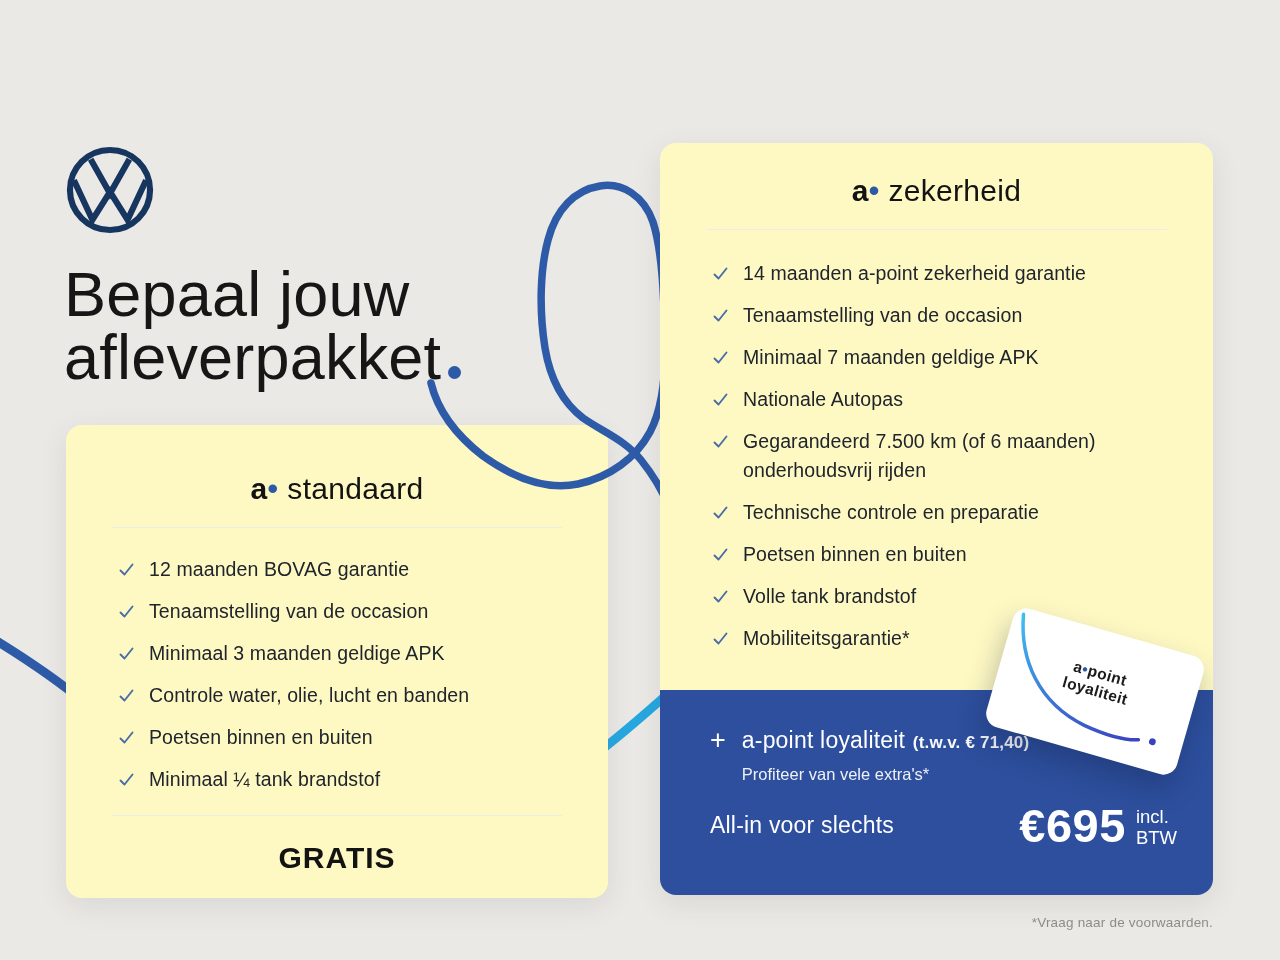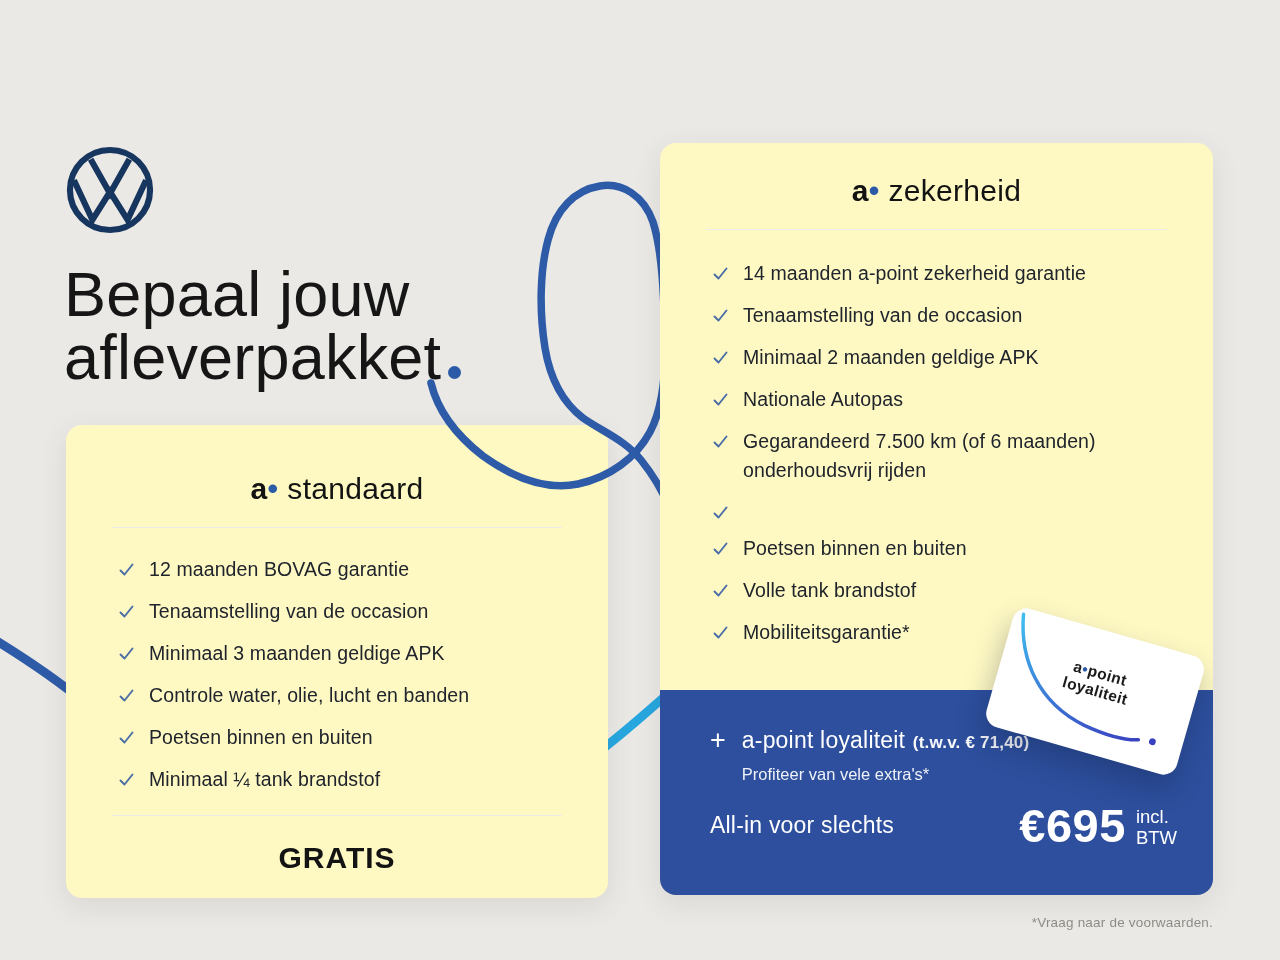--- a/index.html
+++ b/index.html
@@ -223,21 +223,21 @@
           </svg>
         </span>
       <span>Tenaamstelling van de occasion</span>
     </li>
     <li>
       <span class="check">
           <svg width="17" height="17" viewBox="0 0 17 17">
             <path d="M2.5 9.5 L6.5 13.5 L14.5 3.5" stroke="#4a6da6" stroke-width="1.9" fill="none" stroke-linecap="round" stroke-linejoin="round"></path>
           </svg>
         </span>
-      <span>Minimaal 2 maanden geldige APK</span>
+      <span>Minimaal 7 maanden geldige APK</span>
     </li>
     <li>
       <span class="check">
           <svg width="17" height="17" viewBox="0 0 17 17">
             <path d="M2.5 9.5 L6.5 13.5 L14.5 3.5" stroke="#4a6da6" stroke-width="1.9" fill="none" stroke-linecap="round" stroke-linejoin="round"></path>
           </svg>
         </span>
       <span>Nationale Autopas</span>
     </li>
     <li>
@@ -247,20 +247,21 @@
           </svg>
         </span>
       <span>Gegarandeerd 7.500 km (of 6 maanden) onderhoudsvrij rijden</span>
     </li>
     <li>
       <span class="check">
           <svg width="17" height="17" viewBox="0 0 17 17">
             <path d="M2.5 9.5 L6.5 13.5 L14.5 3.5" stroke="#4a6da6" stroke-width="1.9" fill="none" stroke-linecap="round" stroke-linejoin="round"></path>
           </svg>
         </span>
+      <span>Technische controle en preparatie</span>
     </li>
     <li>
       <span class="check">
           <svg width="17" height="17" viewBox="0 0 17 17">
             <path d="M2.5 9.5 L6.5 13.5 L14.5 3.5" stroke="#4a6da6" stroke-width="1.9" fill="none" stroke-linecap="round" stroke-linejoin="round"></path>
           </svg>
         </span>
       <span>Poetsen binnen en buiten</span>
     </li>
     <li>

